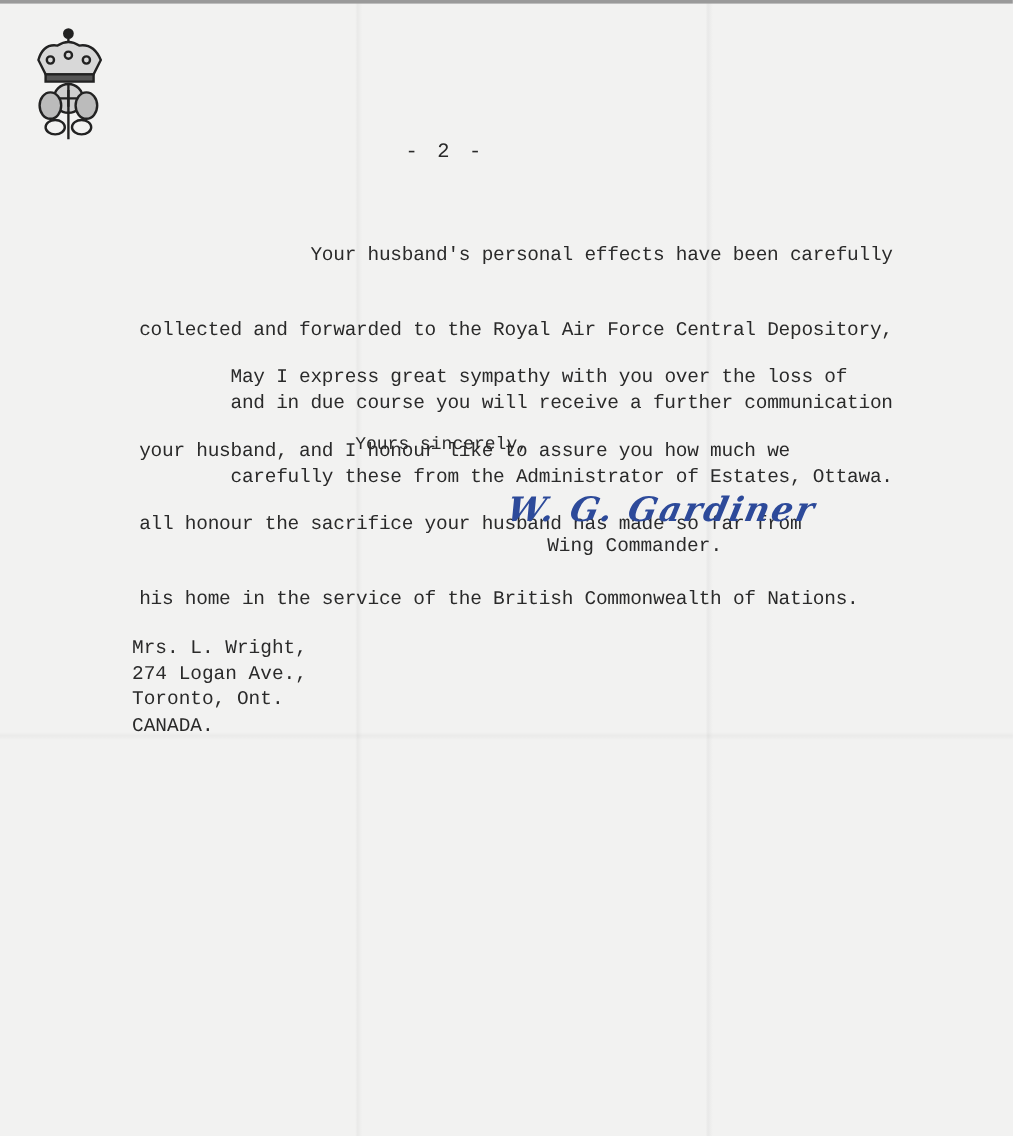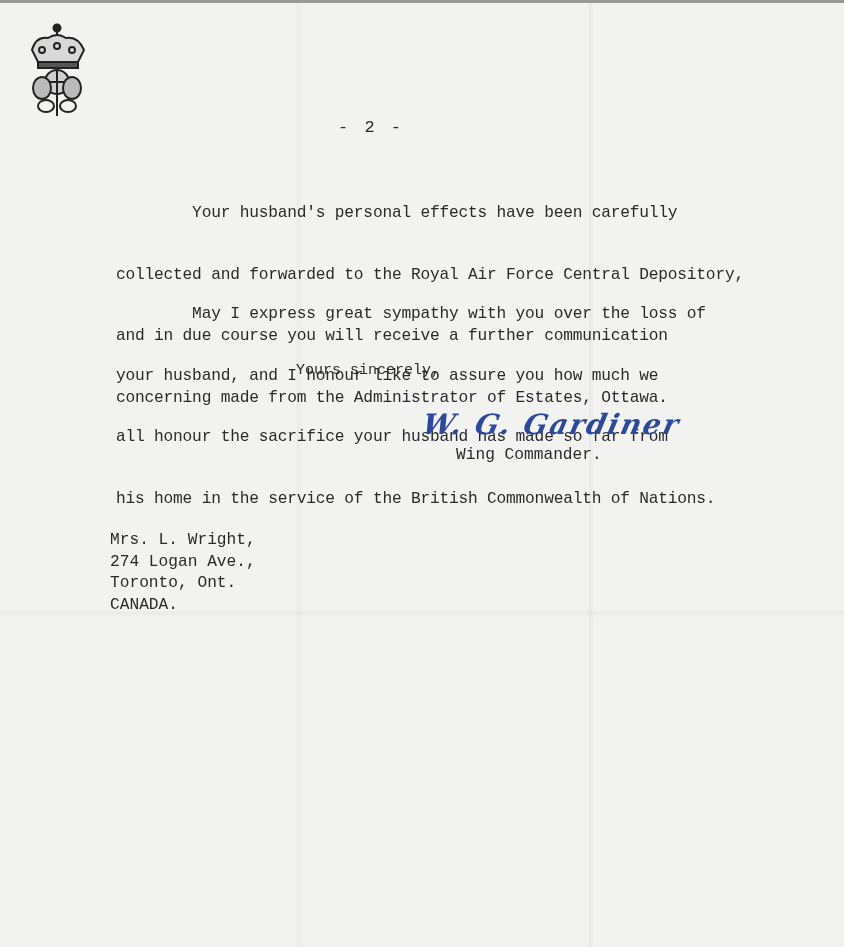--- a/index.html
+++ b/index.html
@@ -15,21 +15,21 @@
     background:
       linear-gradient(90deg, rgba(0,0,0,0) 0, rgba(0,0,0,0) 296px, rgba(0,0,0,0.035) 298px, rgba(0,0,0,0) 302px),
       linear-gradient(90deg, rgba(0,0,0,0) 0, rgba(0,0,0,0) 588px, rgba(0,0,0,0.04) 590px, rgba(0,0,0,0) 594px),
       linear-gradient(180deg, rgba(0,0,0,0) 0, rgba(0,0,0,0) 610px, rgba(0,0,0,0.03) 613px, rgba(0,0,0,0) 617px),
       #f2f2f1;
   }
   .top-edge { position:absolute; left:0; top:0; width:844px; height:3px; background:#9a9a9a; }
   .crest { position:absolute; left:28px; top:22px; width:60px; height:98px; }
   .page-num { position:absolute; left:338px; top:118px; font-size:17px; letter-spacing:3px; }
   .para { position:absolute; left:116px; font-size:16.2px; line-height:20.5px; white-space:pre; letter-spacing:-0.2px; }
-  .p1 { top:162px; }
+  .p1 { top:162px;text-align:right; }
   .p2 { top:263px; }
   .closing { position:absolute; left:296px; top:362px; font-size:15px; }
   .signature {
     position:absolute; left:423px; top:408px;
     font-family: "DejaVu Serif", serif; font-style: italic; font-weight: bold;
     font-size: 28px; color: #2d4a9a; letter-spacing: 2px; transform: skewX(-12deg);
   }
   .title { position:absolute; left:456px; top:446px; font-size:16.2px; }
   .address { position:absolute; left:110px; top:530px; font-size:16.2px; line-height:21.5px; }
   .address .line { display:block; white-space:pre; }
@@ -59,21 +59,21 @@
       <path d="M22 60 L36 60 M29 53 L29 67"></path>
     </g>
   </svg>
 
   <div class="page-num">- 2 -</div>
 
   <div class="para p1">
     <div>        Your husband's personal effects have been carefully</div>
     <div>collected and forwarded to the Royal Air Force Central Depository,</div>
     <div>and in due course you will receive a further communication</div>
-    <div>concerning made from the Administrator of Estates, Ottawa.</div>
+    <div>carefully these from the Administrator of Estates, Ottawa.</div>
   </div>
 
   <div class="para p2">
     <div>        May I express great sympathy with you over the loss of</div>
     <div>your husband, and I honour like to assure you how much we</div>
     <div>all honour the sacrifice your husband has made so far from</div>
     <div>his home in the service of the British Commonwealth of Nations.</div>
   </div>
 
   <div class="closing">Yours sincerely,</div>

